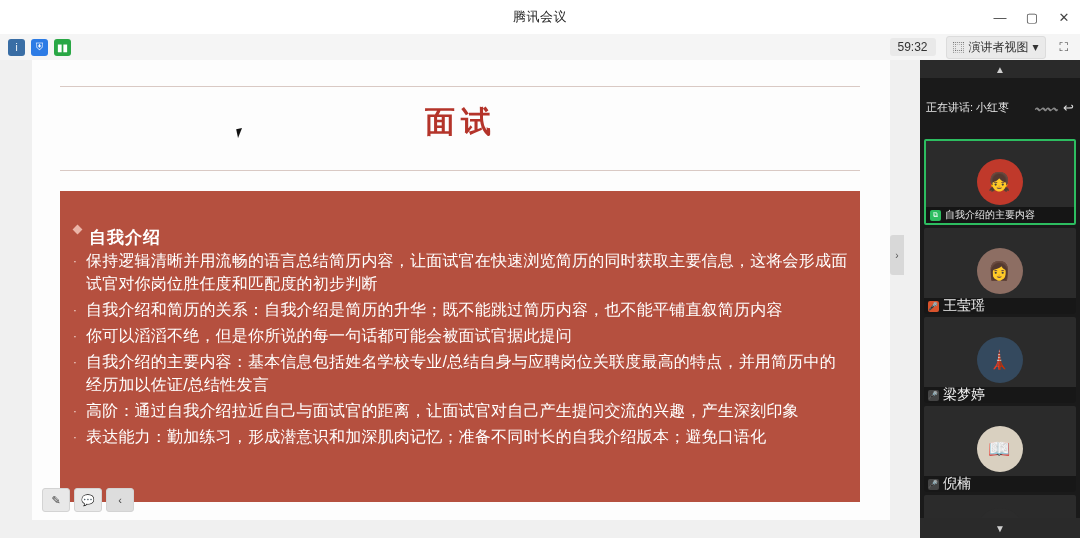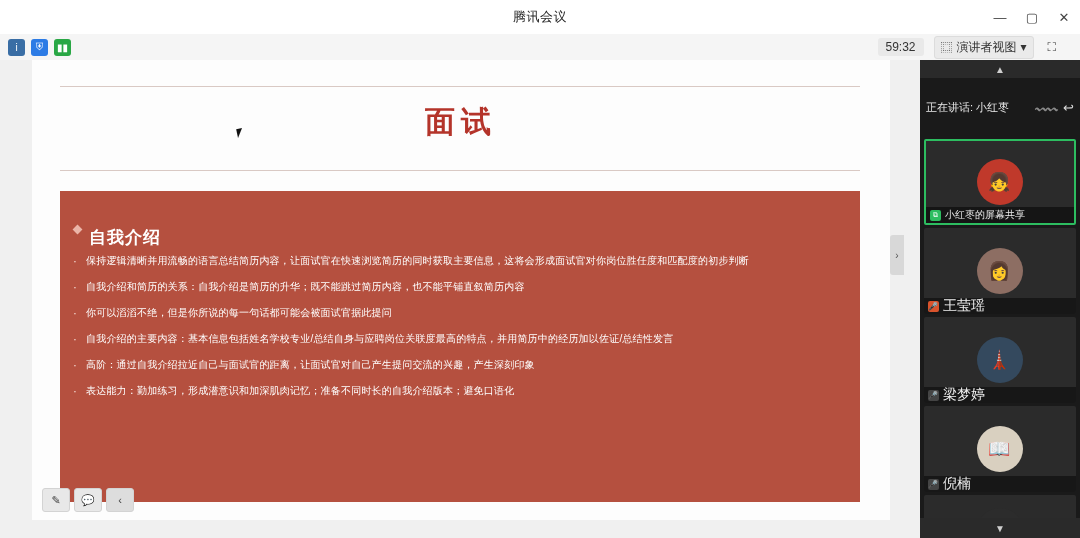--- a/index.html
+++ b/index.html
@@ -68,21 +68,21 @@
     font-size: 10px; color: #fff;
   }
   .tb-badge.info { background: #3a6ea5; }
   .tb-badge.shield { background: #2c7be5; }
   .tb-badge.signal { background: #29a745; }
   .tb-right {
     margin-left: auto;
     display: flex;
     align-items: center;
     gap: 10px;
-    padding-right: 20px;
+    padding-right: 8px;
   }
   .timer {
     font-size: 12px;
     color: #333;
     background: #e9e9e9;
     border-radius: 3px;
     padding: 2px 8px;
   }
   .view-select {
     display: flex;
@@ -182,21 +182,21 @@
     line-height: 23px;
   }
   .bullet .dot {
     flex: 0 0 auto;
     width: 10px;
     text-align: center;
     font-size: 13px;
     color: #f2d4cc;
   }
   .bullet .txt {
-    font-size: 10px;
+    font-size: 16px;
     color: #ffffff;
     letter-spacing: .2px;
   }
 
   
   .side-handle {
     position: absolute;
     left: 890px; top: 175px;
     width: 14px; height: 40px;
     background: #d8d8d8;
@@ -435,21 +435,21 @@
         <span class="wave">〰〰</span>
         <span class="back">↩</span>
       </div>
 
       <div class="tile active">
         <div class="photo">
           <div class="avatar-circle" style="background:#c0392b">👧</div>
         </div>
         <div class="sharetag">
           <span class="sq">⧉</span>
-          <span class="nm">小红枣的屏幕共享</span>
+          <span class="nm">自我介绍的主要内容</span>
         </div>
       </div>
 
       <div class="tile">
         <div class="photo">
           <div class="avatar-circle" style="background:#8d6e63">👩</div>
         </div>
         <div class="namebar">
           <span class="micicon">🎤</span>
           <span class="nm">王莹瑶</span>

